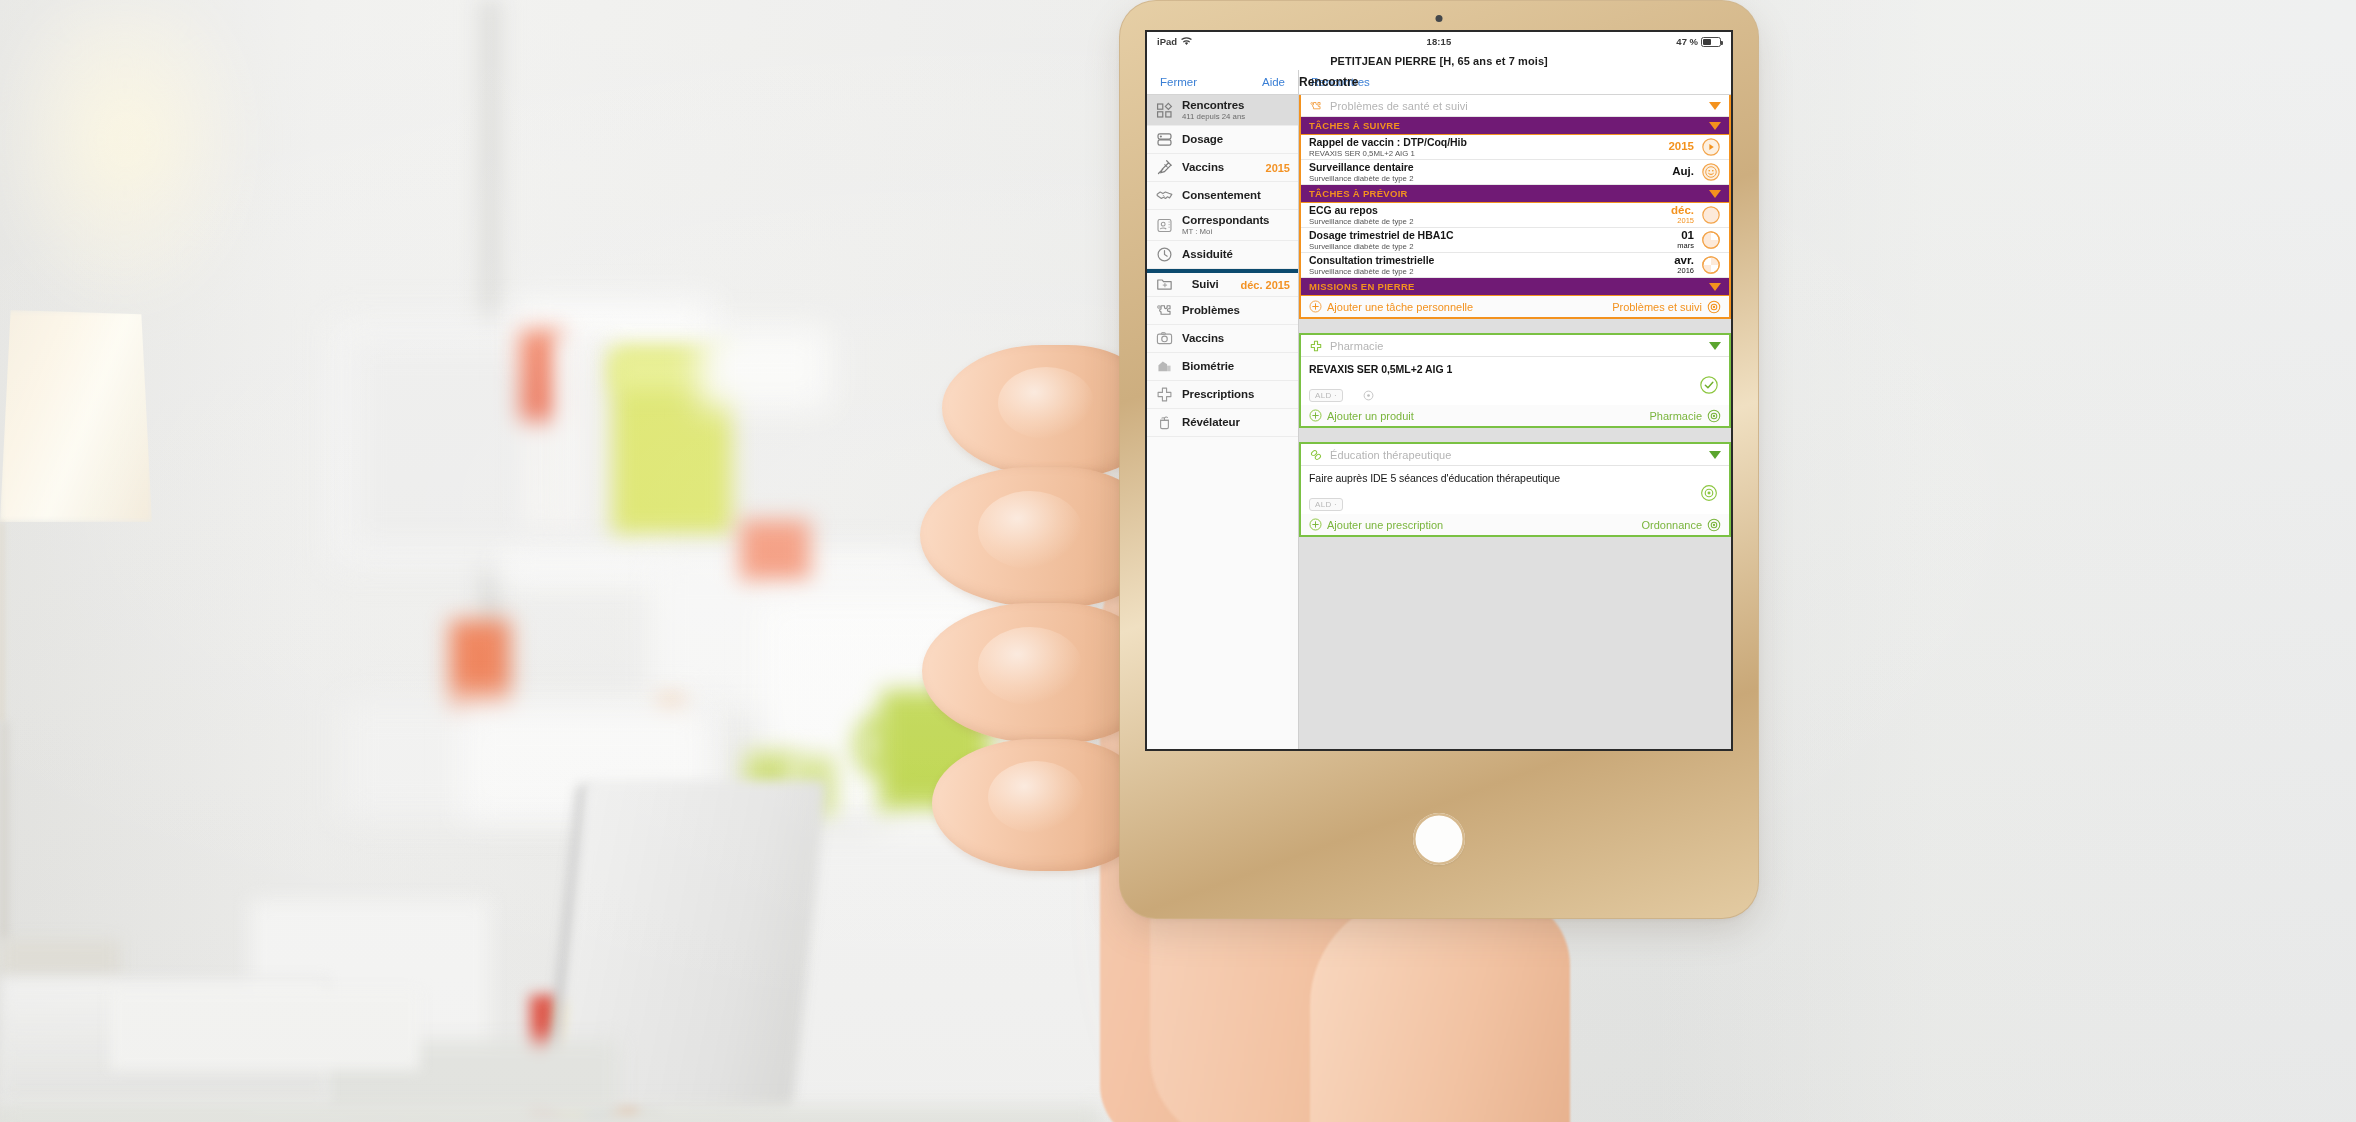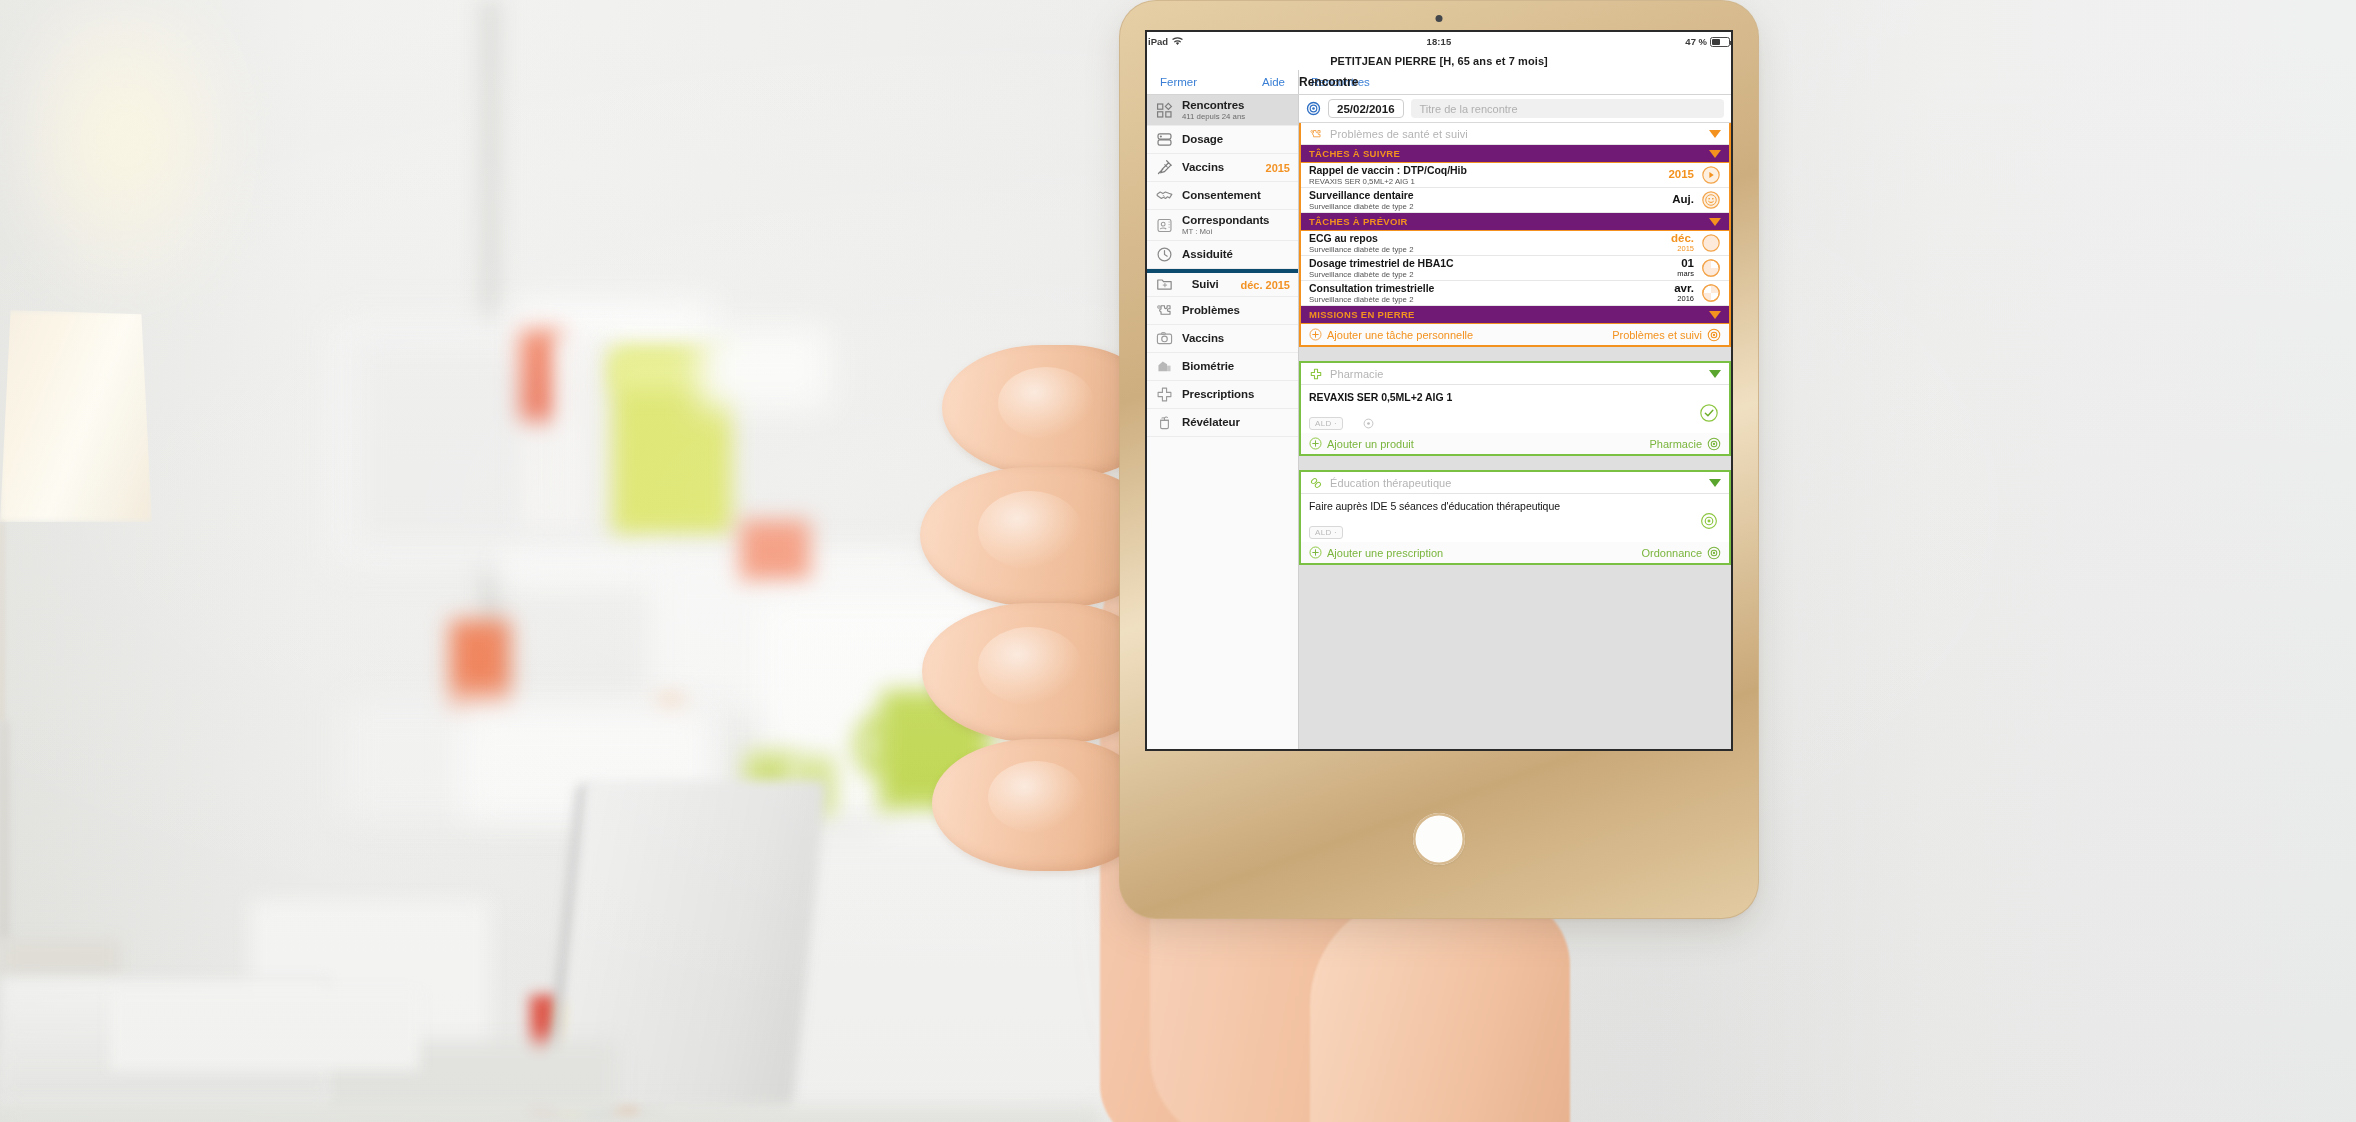--- a/index.html
+++ b/index.html
@@ -188,21 +188,21 @@
     box-shadow: inset 0 0 0 2.5px #d6b98e, 0 1px 2px rgba(0,0,0,.06);
   }
   .cam-dot {
     position: absolute; left: 50%; top: 12px; transform: translateX(-50%);
     width: 7px; height: 7px; border-radius: 50%; background: #43474b;
   }
 
   
   .statusbar {
     height: 19px; background: #fff; display: flex; align-items: center;
-    padding: 0 1px; font-size: 9.5px; color: #3a3a3a; position: relative;
+    padding: 0 10px; font-size: 9.5px; color: #3a3a3a; position: relative;
   }
   .sb-left { display: flex; align-items: center; gap: 4px; font-weight: 600; }
   .wifi-ico { width: 11px; height: 9px; display: block; }
   .sb-center {
     position: absolute; left: 0; right: 0; text-align: center;
     font-weight: 600; font-size: 9.5px; letter-spacing: .1px;
   }
   .sb-right { margin-left: auto; display: flex; align-items: center; gap: 3px; font-weight: 600; }
   .batt { width: 20px; height: 10px; border: 1px solid #4a4a4a; border-radius: 2.5px; position: relative; }
   .batt::after { content:""; position:absolute; right:-3px; top:3px; width:2px; height:4px; background:#4a4a4a; border-radius:0 1px 1px 0; }
@@ -623,33 +623,20 @@
           <span class="si-text">
             <span class="si-label">Révélateur</span>
           </span>
         </div>
 
         <div class="sidebar-fill"></div>
       </div>
 
       <div class="content">
 
-        <div class="toolbar">
-          <svg class="target-ico" viewBox="0 0 20 20">
-            <circle cx="10" cy="10" r="8" fill="none" stroke="#2f6fc4" stroke-width="1.8"></circle>
-            <circle cx="10" cy="10" r="4.4" fill="none" stroke="#2f6fc4" stroke-width="1.6"></circle>
-            <circle cx="10" cy="10" r="1.7" fill="#2f6fc4"></circle>
-          </svg>
-          <div class="date-field">
-            <span>25/02/2016</span>
-          </div>
-          <div class="title-field">
-            <span>Titre de la rencontre</span>
-          </div>
-        </div>
 
         <div class="scroll">
 
           <div class="panel orange">
 
             <div class="panel-head">
               <svg class="ph-ico" viewBox="0 0 22 22">
                 <path d="M7 5.5h4v1.8a1.5 1.5 0 1 0 3 0V5.5h3.4V9h-1.6a1.5 1.5 0 1 0 0 3h1.6v3.4H7v-3a1.6 1.6 0 1 1 0-3.2z" fill="none" stroke="#f3a44a" stroke-width="1.5" stroke-linejoin="round"></path>
                 <circle cx="4.4" cy="7" r="1.5" fill="none" stroke="#f3a44a" stroke-width="1.3"></circle>
               </svg>

